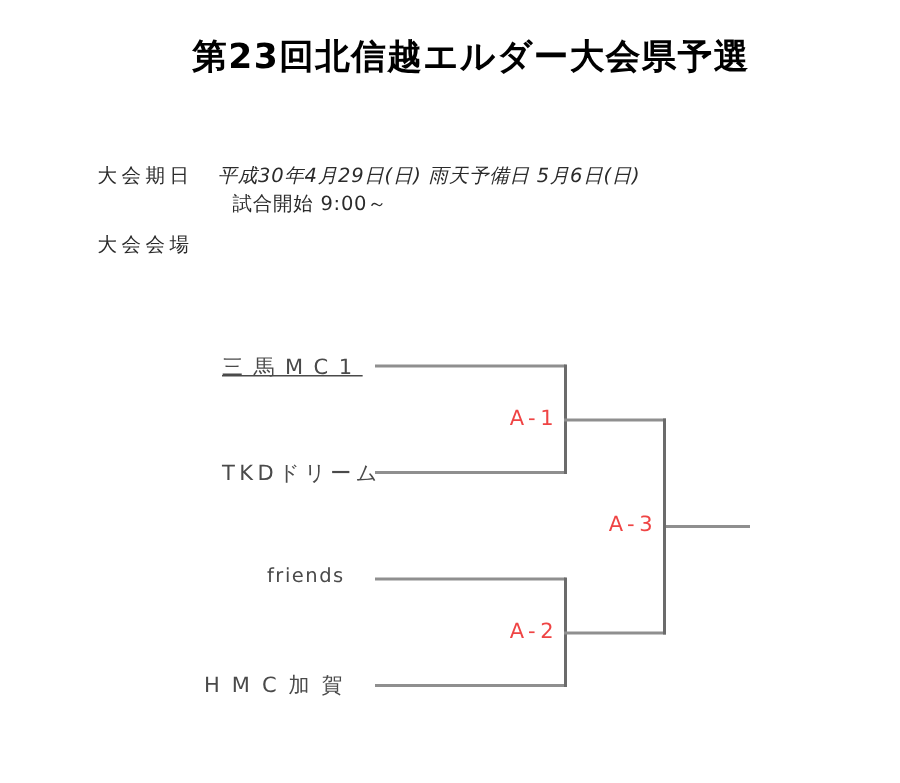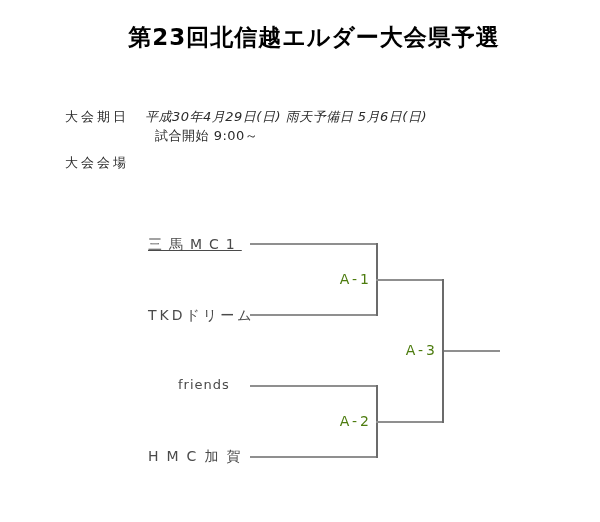--- a/index.html
+++ b/index.html
@@ -32,24 +32,24 @@
   .val-start { left: 145px; top: 127px; margin-left: 10px; }
   .lbl-venue { left: 65px;  top: 154px; }
   .val-venue { left: 145px; top: 154px; }
 
   .team {
     font-size: 14px; color: #4a4a4a;
   }
   .team-1 { left: 148px; top: 236px; letter-spacing: 7px; text-decoration: underline; }
   .team-2 { left: 148px; top: 307px; letter-spacing: 3px; }
   .team-3 { left: 178px; top: 377px; letter-spacing: 1px; font-size: 13px; }
-  .team-4 { left: 148px; top: 448px; letter-spacing: 8px; }
+  .team-4 { left: 136px; top: 448px; letter-spacing: 8px; }
 
   .match-label {
-    font-size: 14px; color: #4d7c0f; letter-spacing: 3px;
+    font-size: 14px; color: #ef4444; letter-spacing: 3px;
     width: 46px; text-align: right;
   }
   .match-a1 { left: 326px; top: 271px; }
   .match-a2 { left: 326px; top: 413px; }
   .match-a3 { left: 392px; top: 342px; }
 
   .hline { position: absolute; height: 2px; background: #8f8f8f; }
   .vline { position: absolute; width: 2px;  background: #6b6b6b; }
 
   .ln-t1 { left: 250px; top: 243px; width: 127px; }

